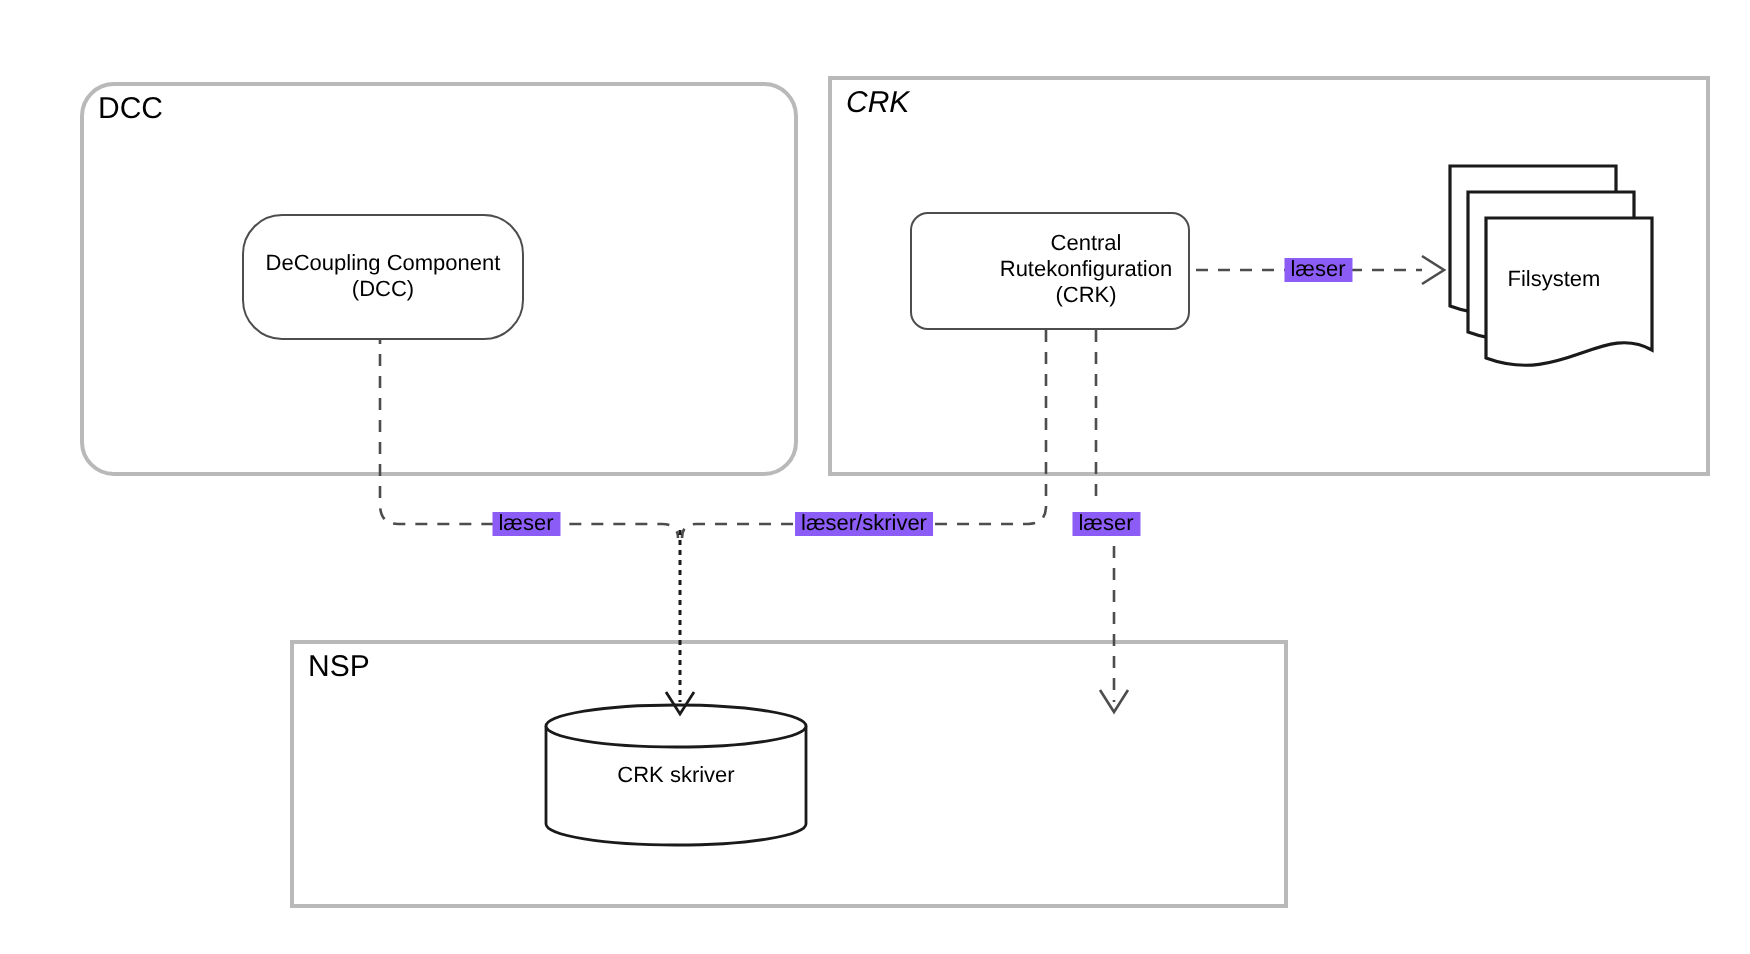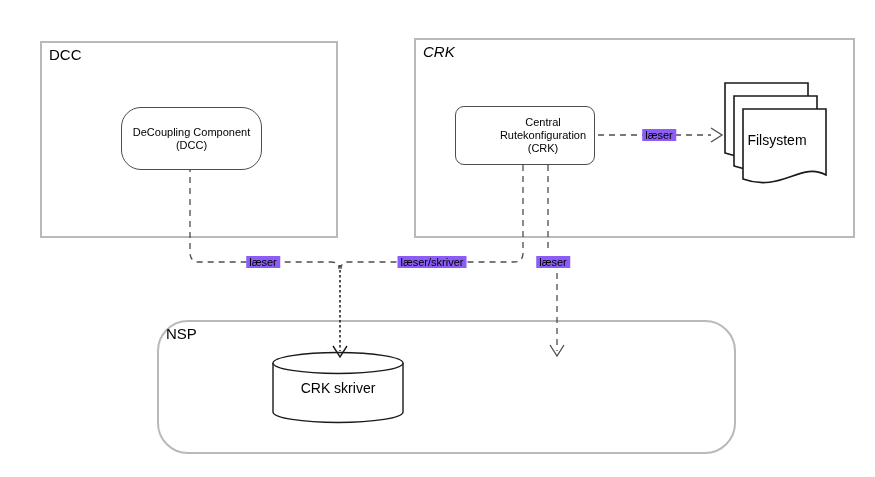--- a/index.html
+++ b/index.html
@@ -48,48 +48,48 @@
     align-items: center;
     justify-content: center;
     text-align: center;
     font-size: 11px;
     line-height: 13px;
     color: #000000;
   }
   .shape-label {
     position: absolute;
     transform: translate(-50%, -50%);
-    font-size: 14px;
+    font-size: 11px;
     color: #000000;
     white-space: nowrap;
   }
   .edge-label {
     position: absolute;
     transform: translate(-50%, -50%);
     background: #8b5cf6;
     padding: 0 3px;
     font-size: 11px;
     color: #000000;
     white-space: nowrap;
   }
 </style>
 </head>
 <body>
 
 <div class="canvas">
 
-  <div class="container-box" style="left:40px; top:41px; width:298px; height:197px;">
+  <div class="container-box" style="left:40px; top:41px; width:359px; height:197px;border-radius:17px;">
     <div class="container-title">DCC</div>
   </div>
 
   <div class="container-box" style="left:414px; top:38px; width:441px; height:200px;font-style:italic;">
     <div class="container-title">CRK</div>
   </div>
 
-  <div class="container-box" style="left:157px; top:320px; width:579px; height:134px;border-radius:31px;">
+  <div class="container-box" style="left:145px; top:320px; width:499px; height:134px;">
     <div class="container-title">NSP</div>
   </div>
 
   <svg class="svg-overlay" viewBox="0 0 875 477">
 
     <g>
       <path d="M273,363 L273,412 A65,10.5 0 0 0 403,412 L403,363" fill="#ffffff" stroke="#1a1a1a" stroke-width="1.4"></path>
       <ellipse cx="338" cy="363" rx="65" ry="10.5" fill="#ffffff" stroke="#1a1a1a" stroke-width="1.4"></ellipse>
     </g>
 

